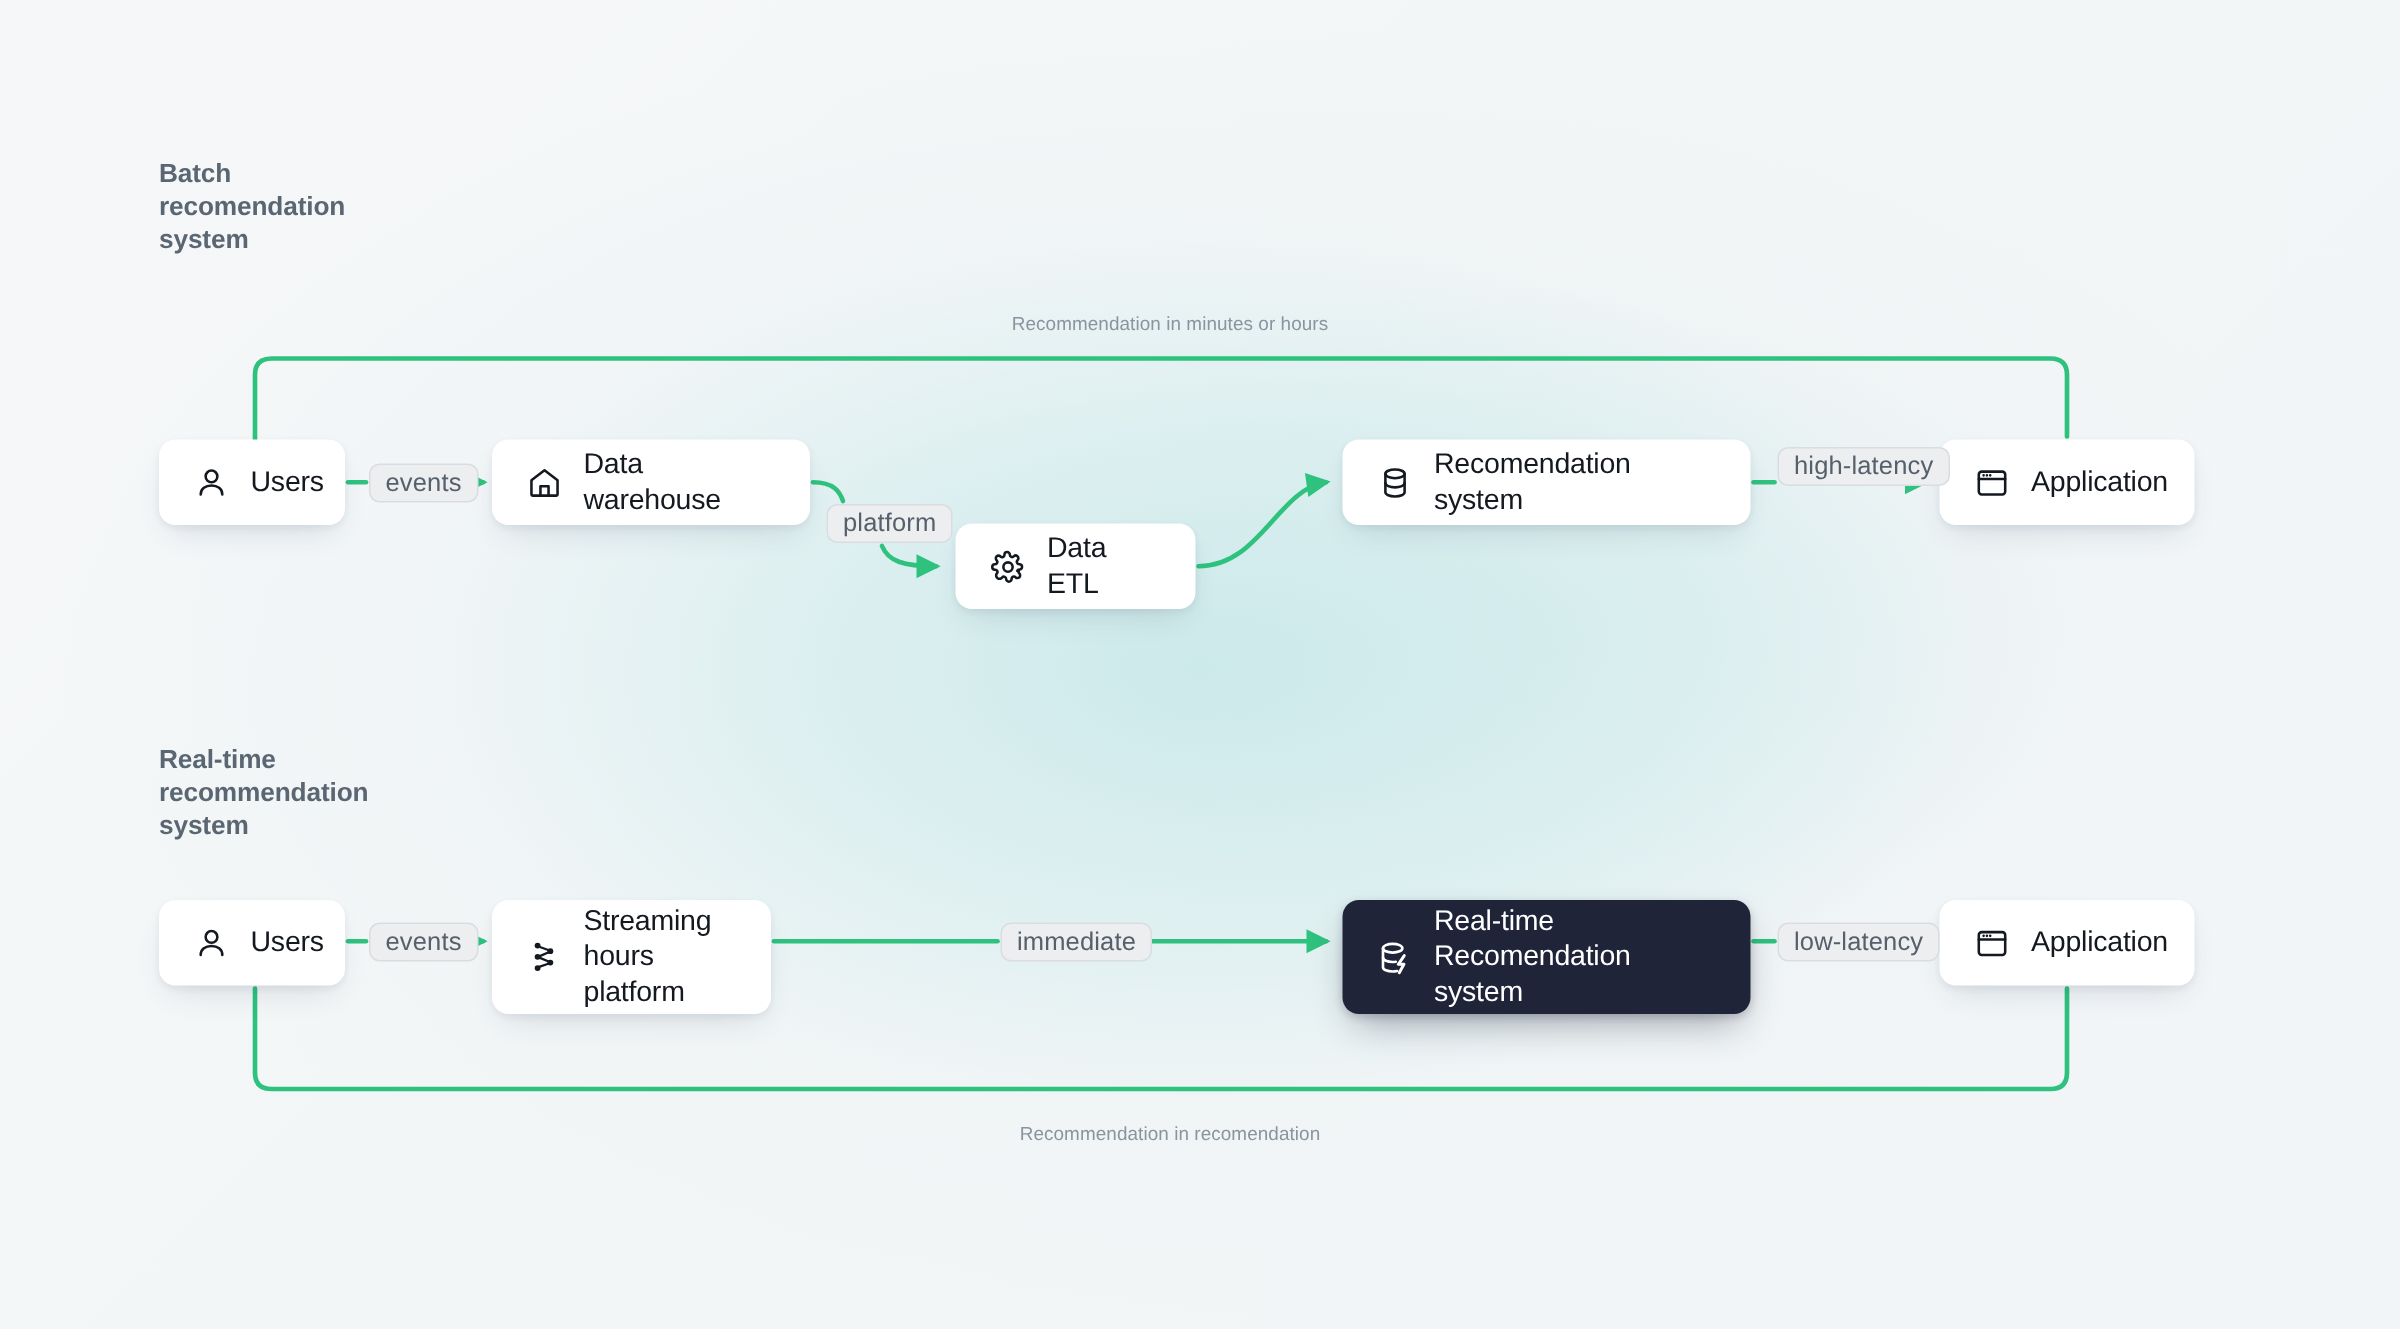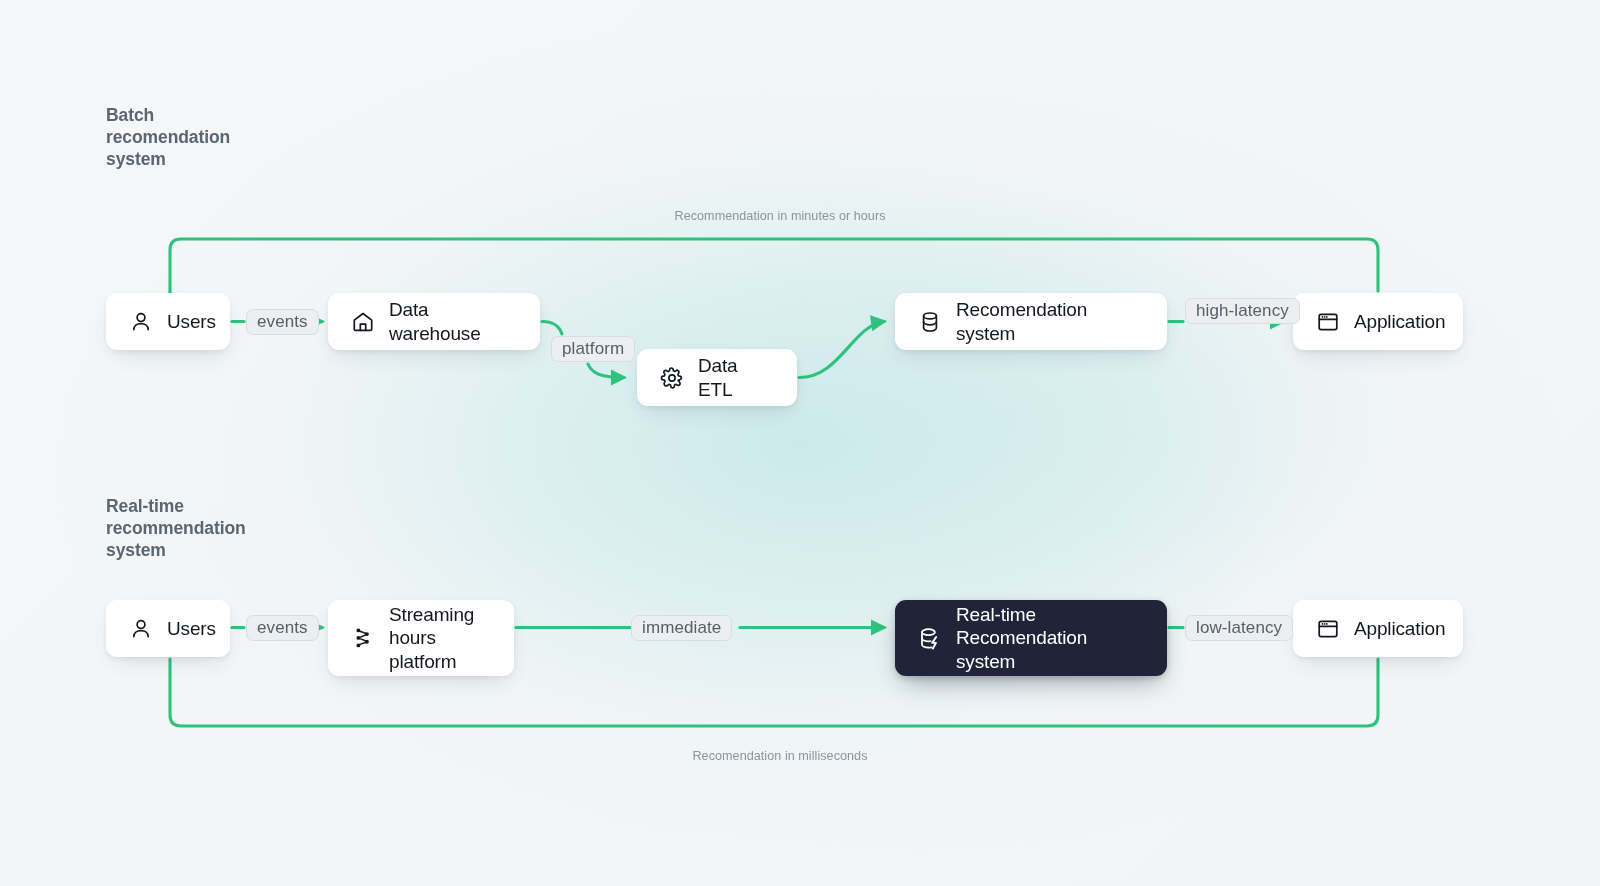--- a/index.html
+++ b/index.html
@@ -125,21 +125,21 @@
     font-size: 17px;
     color: #56606b;
     letter-spacing: 0.1px;
     white-space: nowrap;
     z-index: 4;
   }
   #pill-events-top   { left: 246px;  top: 309px; }
   #pill-scheduled    { left: 551px;  top: 336px; }
   #pill-high-latency { left: 1185px; top: 298px; }
   #pill-events-bot   { left: 246px;  top: 615px; }
-  #pill-immediate    { left: 631px;  top: 615px; }
+  #pill-immediate    { left: 667px;  top: 615px; }
   #pill-low-latency  { left: 1185px; top: 615px; }
 </style>
 </head>
 <body>
 
 <div id="canvas">
 
   <svg id="wires" viewBox="0 0 1600 886" xmlns="http://www.w3.org/2000/svg">
     <defs>
       <marker id="arrow" markerWidth="7" markerHeight="7" refX="4.6" refY="3.1" orient="auto" markerUnits="strokeWidth">
@@ -184,21 +184,21 @@
   <div id="title-batch" class="section-title">Batch
 recomendation
 system</div>
 
   <div id="title-realtime" class="section-title">Real-time
 recommendation
 system</div>
 
   <div id="caption-top" class="loop-caption">Recommendation in minutes or hours</div>
 
-  <div id="caption-bottom" class="loop-caption">Recomendation in milliseconds</div>
+  <div id="caption-bottom" class="loop-caption">Recommendation in recomendation</div>
 
   <div id="node-users-top" class="node">
     <span class="icon">
       <svg viewBox="0 0 24 24" width="24" height="24" fill="none" stroke="currentColor" stroke-width="1.7" stroke-linecap="round" stroke-linejoin="round">
         <circle cx="12" cy="7.6" r="3.9"></circle>
         <path d="M4.8 19.6c0-3.7 3.2-6 7.2-6s7.2 2.3 7.2 6"></path>
       </svg>
     </span>
     <span class="label">Users</span>
   </div>

